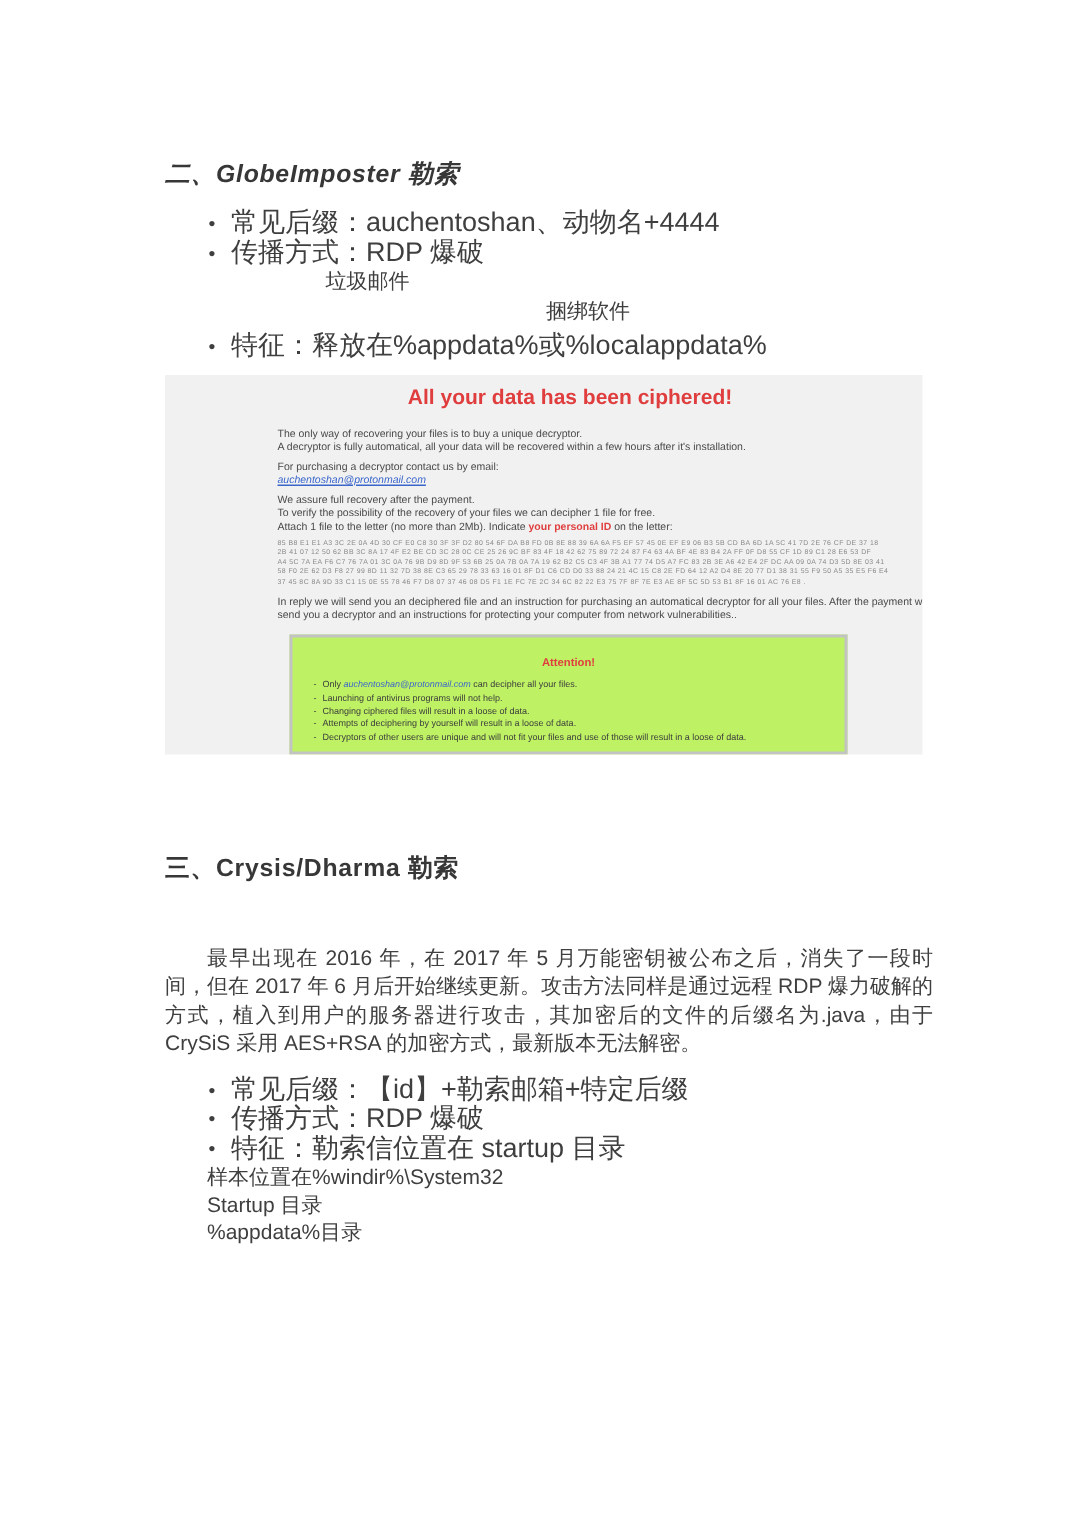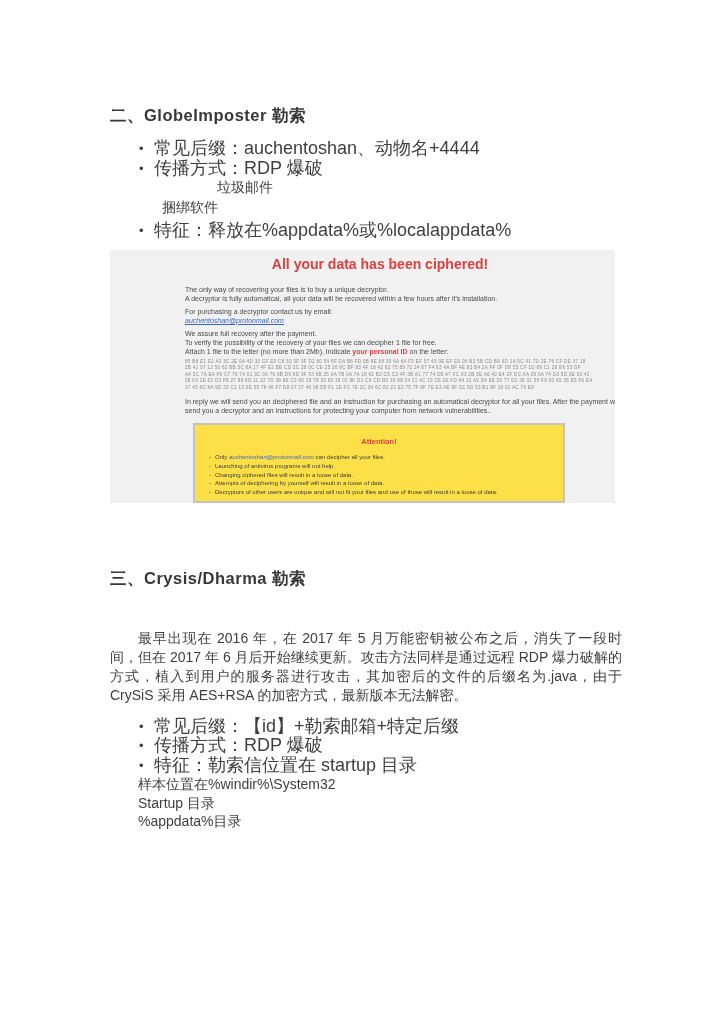--- a/index.html
+++ b/index.html
@@ -13,21 +13,21 @@
   .doc-content {
     width: 512px;
     margin-left: 110px;
   }
   .section-heading {
     font-size: 16.5px;
     font-weight: bold;
     color: #373737;
     letter-spacing: 0.5px;
   }
-  .heading-1 { padding-top: 105px; }
+  .heading-1 { padding-top: 105px; font-style: italic; }
   .heading-2 { padding-top: 65px; }
   .body-para {
     margin-top: 39px;
     font-size: 14px;
     line-height: 19px;
     text-align: justify;
     text-indent: 2em;
     color: #3f3f3f;
   }
   ul.bullet-list {
@@ -43,21 +43,21 @@
   ul.bullet-list li::before {
     content: "•";
     position: absolute;
     left: 29px;
     top: 0;
     font-size: 13px;
     color: #3f3f3f;
   }
   .sub-line { font-size: 14px; line-height: 19.5px; }
   .sub-line-1 { margin-left: 107px; }
-  .sub-line-2 { margin-left: 52px; }
+  .sub-line-2 { margin-left: 52px; text-align: center; }
   .extra-line { font-size: 14px; line-height: 18.5px; margin-left: 28px; }
 
   
   .note-image {
     margin-top: 9px;
     width: 505px;
     height: 253px;
     background: #f1f1f1;
     overflow: hidden;
   }
@@ -94,21 +94,21 @@
     margin-top: 6px;
     width: 448px;
     font-size: 7px;
     line-height: 9px;
     color: #4a4a4a;
   }
   .attention-box {
     margin: 8px 0 0 83px;
     width: 372px;
     height: 80px;
-    background: #fde047;
+    background: #bef264;
     border: 2px solid #c3c3c3;
   }
   .attention-title {
     margin-top: 12px;
     text-align: center;
     color: #e03e3e;
     font-weight: bold;
     font-size: 7.5px;
   }
   .attention-list {

